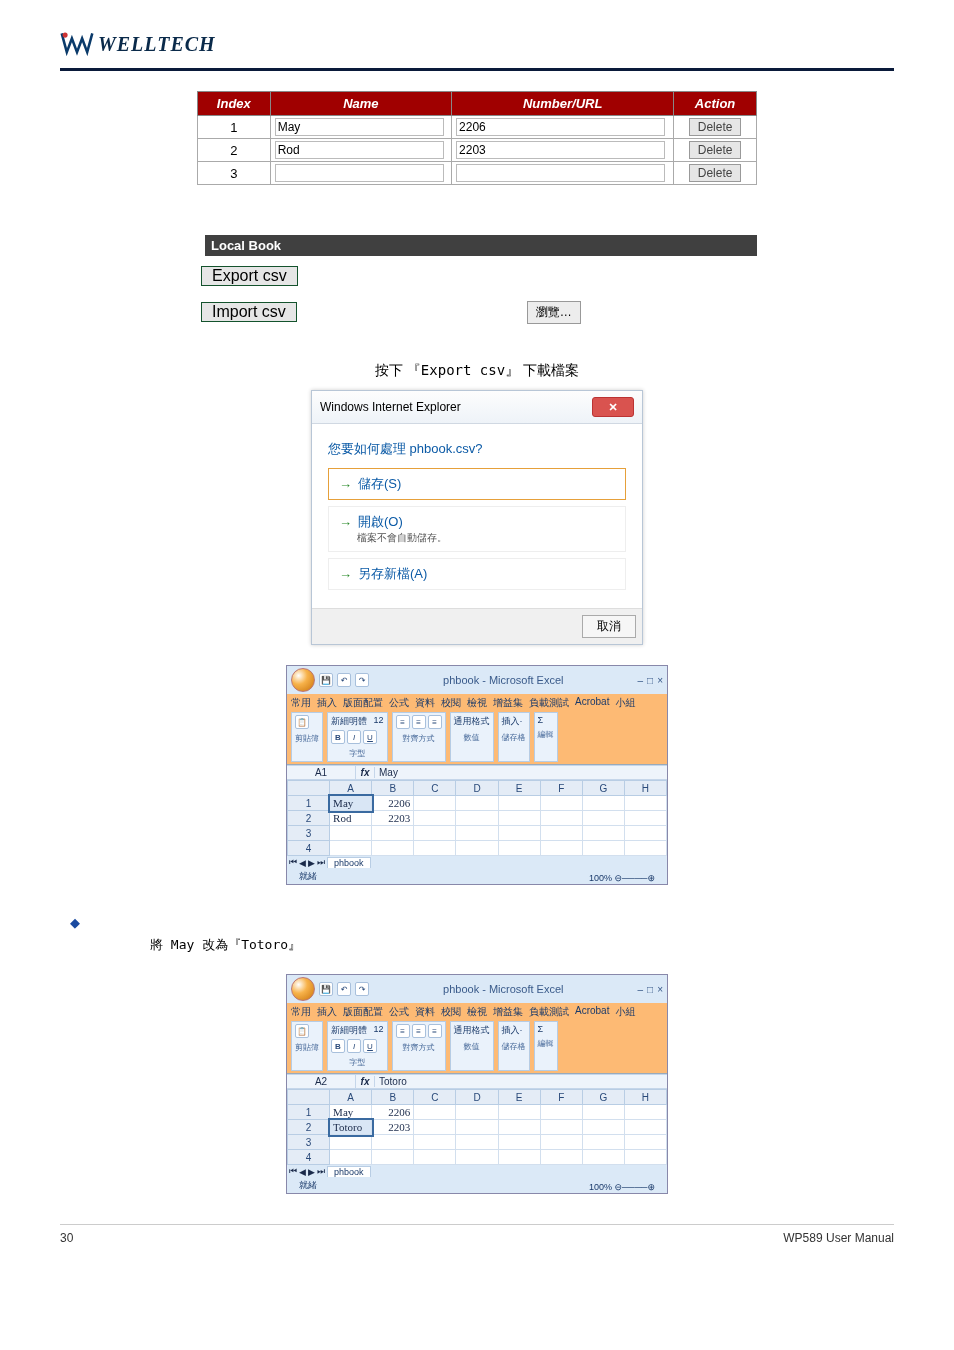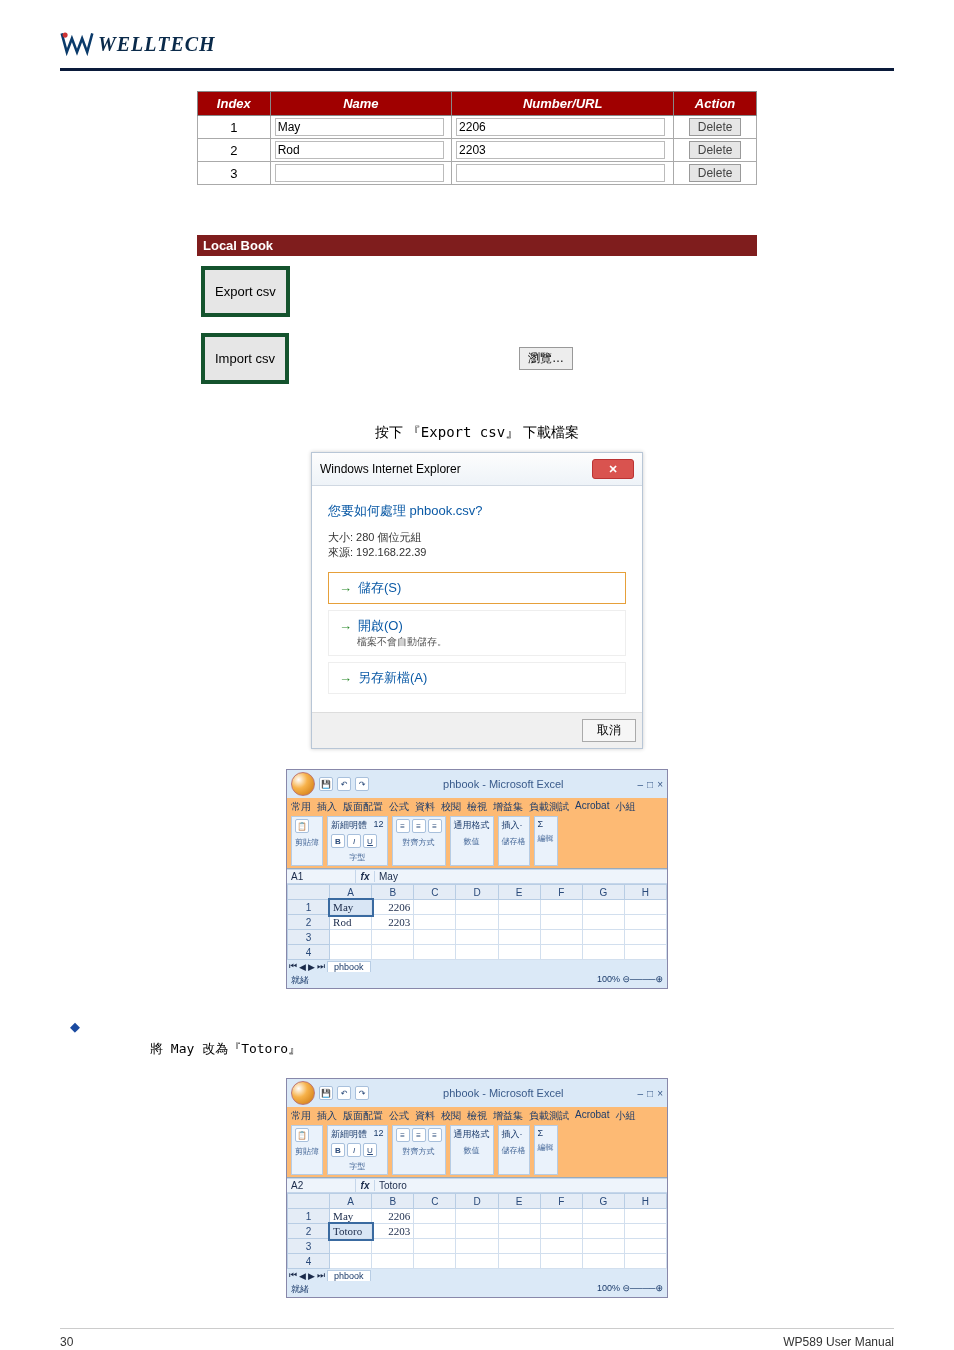--- a/index.html
+++ b/index.html
@@ -9,23 +9,23 @@
   .logo-mark svg{display:block;}
   .logo-text{font-family:"Times New Roman",serif;font-weight:bold;font-style:italic;font-size:20px;letter-spacing:1px;color:#0a2a4a;}
   .hr-dbl{border-top:3px solid #0a1a3a;margin:6px 0 20px 0;}
   .tbl{width:560px;margin:0 auto;border-collapse:collapse;}
   .tbl th{background:#a00000;color:#fff;font-weight:bold;font-style:italic;border:1px solid #888;padding:4px 8px;font-size:13px;}
   .tbl td{border:1px solid #aaa;padding:2px 4px;font-size:13px;text-align:center;background:#fff;}
   .tbl td.fld{text-align:left;}
   .tbl input.txt{width:98%;border:1px solid #bbb;background:#fff;font-size:12px;padding:1px 2px;box-sizing:border-box;}
   .tbl .btn{background:#e6e6e6;border:1px solid #999;padding:1px 8px;font-size:12px;color:#444;cursor:pointer;}
   .local-book{width:560px;margin:50px auto 0 auto;}
-  .lb-bar{background:#7f1d1d;color:#fff;font-weight:bold;font-size:13px;padding:3px 6px;}
+  .lb-bar{background:#404040;color:#fff;font-weight:bold;font-size:13px;padding:3px 6px;margin-left:8px;}
   .lb-body{background:#fff;padding:6px 4px;}
-  .lb-btn{background:#e6e6e6;border:4px solid #14532d;padding:14px 10px;font-size:13px;cursor:pointer;margin:4px 0;}
+  .lb-btn{background:#e6e6e6;border:1px solid #14532d;padding:0 10px;font-size:16px;cursor:pointer;margin:4px 0;}
   .lb-row{display:flex;align-items:center;gap:10px;}
   .lb-browse{margin-left:220px;background:#ededed;border:1px solid #999;padding:2px 8px;font-size:12px;cursor:pointer;}
   .caption{font-size:14px;text-align:center;margin-top:30px;}
   .caption .q{font-family:"MS Gothic",monospace;}
   .dlg{width:330px;margin:10px auto 0 auto;border:1px solid #b8c6d6;background:#fff;box-shadow:0 0 4px rgba(0,0,0,0.2);}
   .dlg-title{background:linear-gradient(#fdfdfd,#eef3f8);padding:6px 8px;font-size:12px;display:flex;justify-content:space-between;align-items:center;border-bottom:1px solid #d0d8e2;gap:32px;}
   .dlg-close{width:40px;height:18px;border-radius:3px;background:#d9534f;border:1px solid #b33;display:flex;align-items:center;justify-content:center;color:#fff;font-size:11px;font-weight:bold;}
   .dlg-body{padding:12px 16px;}
   .dlg-q{color:#0b5aa6;font-size:13px;margin:4px 0 10px 0;}
   .dlg-meta{font-size:11px;color:#333;margin-bottom:12px;}
@@ -44,30 +44,30 @@
   .ex-winbtn{display:flex;gap:4px;color:#395a8a;font-size:10px;}
   .ex-ribbon{background:#fdba74;padding:2px 4px;border-bottom:1px solid #9ab;}
   .ex-tabs{display:flex;gap:6px;font-size:10px;color:#1a3a6a;margin-bottom:2px;flex-wrap:wrap;}
   .ex-tabs span{white-space:nowrap;}
   .ex-groups{display:flex;gap:4px;align-items:stretch;}
   .ex-grp{background:#eaf2fb;border:1px solid #b6cce4;padding:2px 3px;display:flex;flex-direction:column;gap:2px;font-size:9px;color:#1a3a6a;}
   .ex-grp .nm{text-align:center;font-size:8px;color:#486a9a;margin-top:2px;}
   .ex-icons{display:flex;gap:2px;flex-wrap:wrap;}
   .ex-ic{width:12px;height:12px;background:#fff;border:1px solid #a8c0dc;border-radius:2px;display:flex;align-items:center;justify-content:center;font-size:8px;color:#2a4a7a;}
   .ex-fbar{display:flex;align-items:center;background:#eef4fb;border-top:1px solid #c5d6ea;border-bottom:1px solid #c5d6ea;font-size:10px;}
-  .ex-fbar .cellref{width:60px;border-right:1px solid #c5d6ea;padding:1px 4px;}
+  .ex-fbar .cellref{width:60px;border-right:1px solid #c5d6ea;padding:1px 4px;text-align:center;}
   .ex-fbar .fx{width:18px;text-align:center;border-right:1px solid #c5d6ea;font-style:italic;font-weight:bold;}
   .ex-fbar .fval{flex:1;padding:1px 4px;}
   .ex-grid{border-collapse:collapse;width:100%;background:#fff;}
   .ex-grid th{background:#e4ecf6;border:1px solid #b8cde4;font-size:10px;color:#2a4a7a;padding:0;width:38px;height:14px;font-weight:normal;}
   .ex-grid td{border:1px solid #d2dfee;font-size:11px;padding:0 3px;height:14px;font-family:"Times New Roman",serif;}
   .ex-grid .sel{background:#d9e6f5;outline:2px solid #3a6aa0;}
   .ex-sheet{background:#dbe9f7;display:flex;align-items:center;font-size:9px;padding:1px 2px;gap:2px;}
   .ex-tab{background:#fff;border:1px solid #b8cde4;border-bottom:none;padding:0 6px;color:#1a3a6a;}
-  .ex-stat{background:#dbe9f7;display:flex;align-items:flex-start;justify-content:space-between;font-size:9px;padding:1px 4px;color:#1a3a6a;}
+  .ex-stat{background:#dbe9f7;display:flex;align-items:flex-end;justify-content:space-between;font-size:9px;padding:1px 12px;color:#1a3a6a;}
   .bullet{color:#1a4aa0;font-size:13px;margin:30px 0 6px 10px;}
   .bullet-txt{font-family:"MS Gothic",monospace;font-size:13px;margin-left:90px;}
   .footer{display:flex;justify-content:space-between;font-size:12px;color:#333;margin-top:30px;border-top:1px solid #ccc;padding-top:6px;}
 </style>
 </head>
 <body>
 
 <div class="page">
 
   <div class="logo-row">
@@ -129,24 +129,20 @@
     <span>下載檔案</span>
   </div>
 
   <div class="dlg">
     <div class="dlg-title">
       <span>Windows Internet Explorer</span>
       <span class="dlg-close">✕</span>
     </div>
     <div class="dlg-body">
       <div class="dlg-q">您要如何處理 phbook.csv?</div>
-      <div class="dlg-meta">
-        <div>大小: 280 個位元組</div>
-        <div>來源: 192.168.22.39</div>
-      </div>
       <div class="dlg-opt sel">
         <span class="arr">→</span><span class="lbl">儲存(S)</span>
       </div>
       <div class="dlg-opt">
         <span class="arr">→</span><span class="lbl">開啟(O)</span>
         <div class="sub">檔案不會自動儲存。</div>
       </div>
       <div class="dlg-opt">
         <span class="arr">→</span><span class="lbl">另存新檔(A)</span>
       </div>

